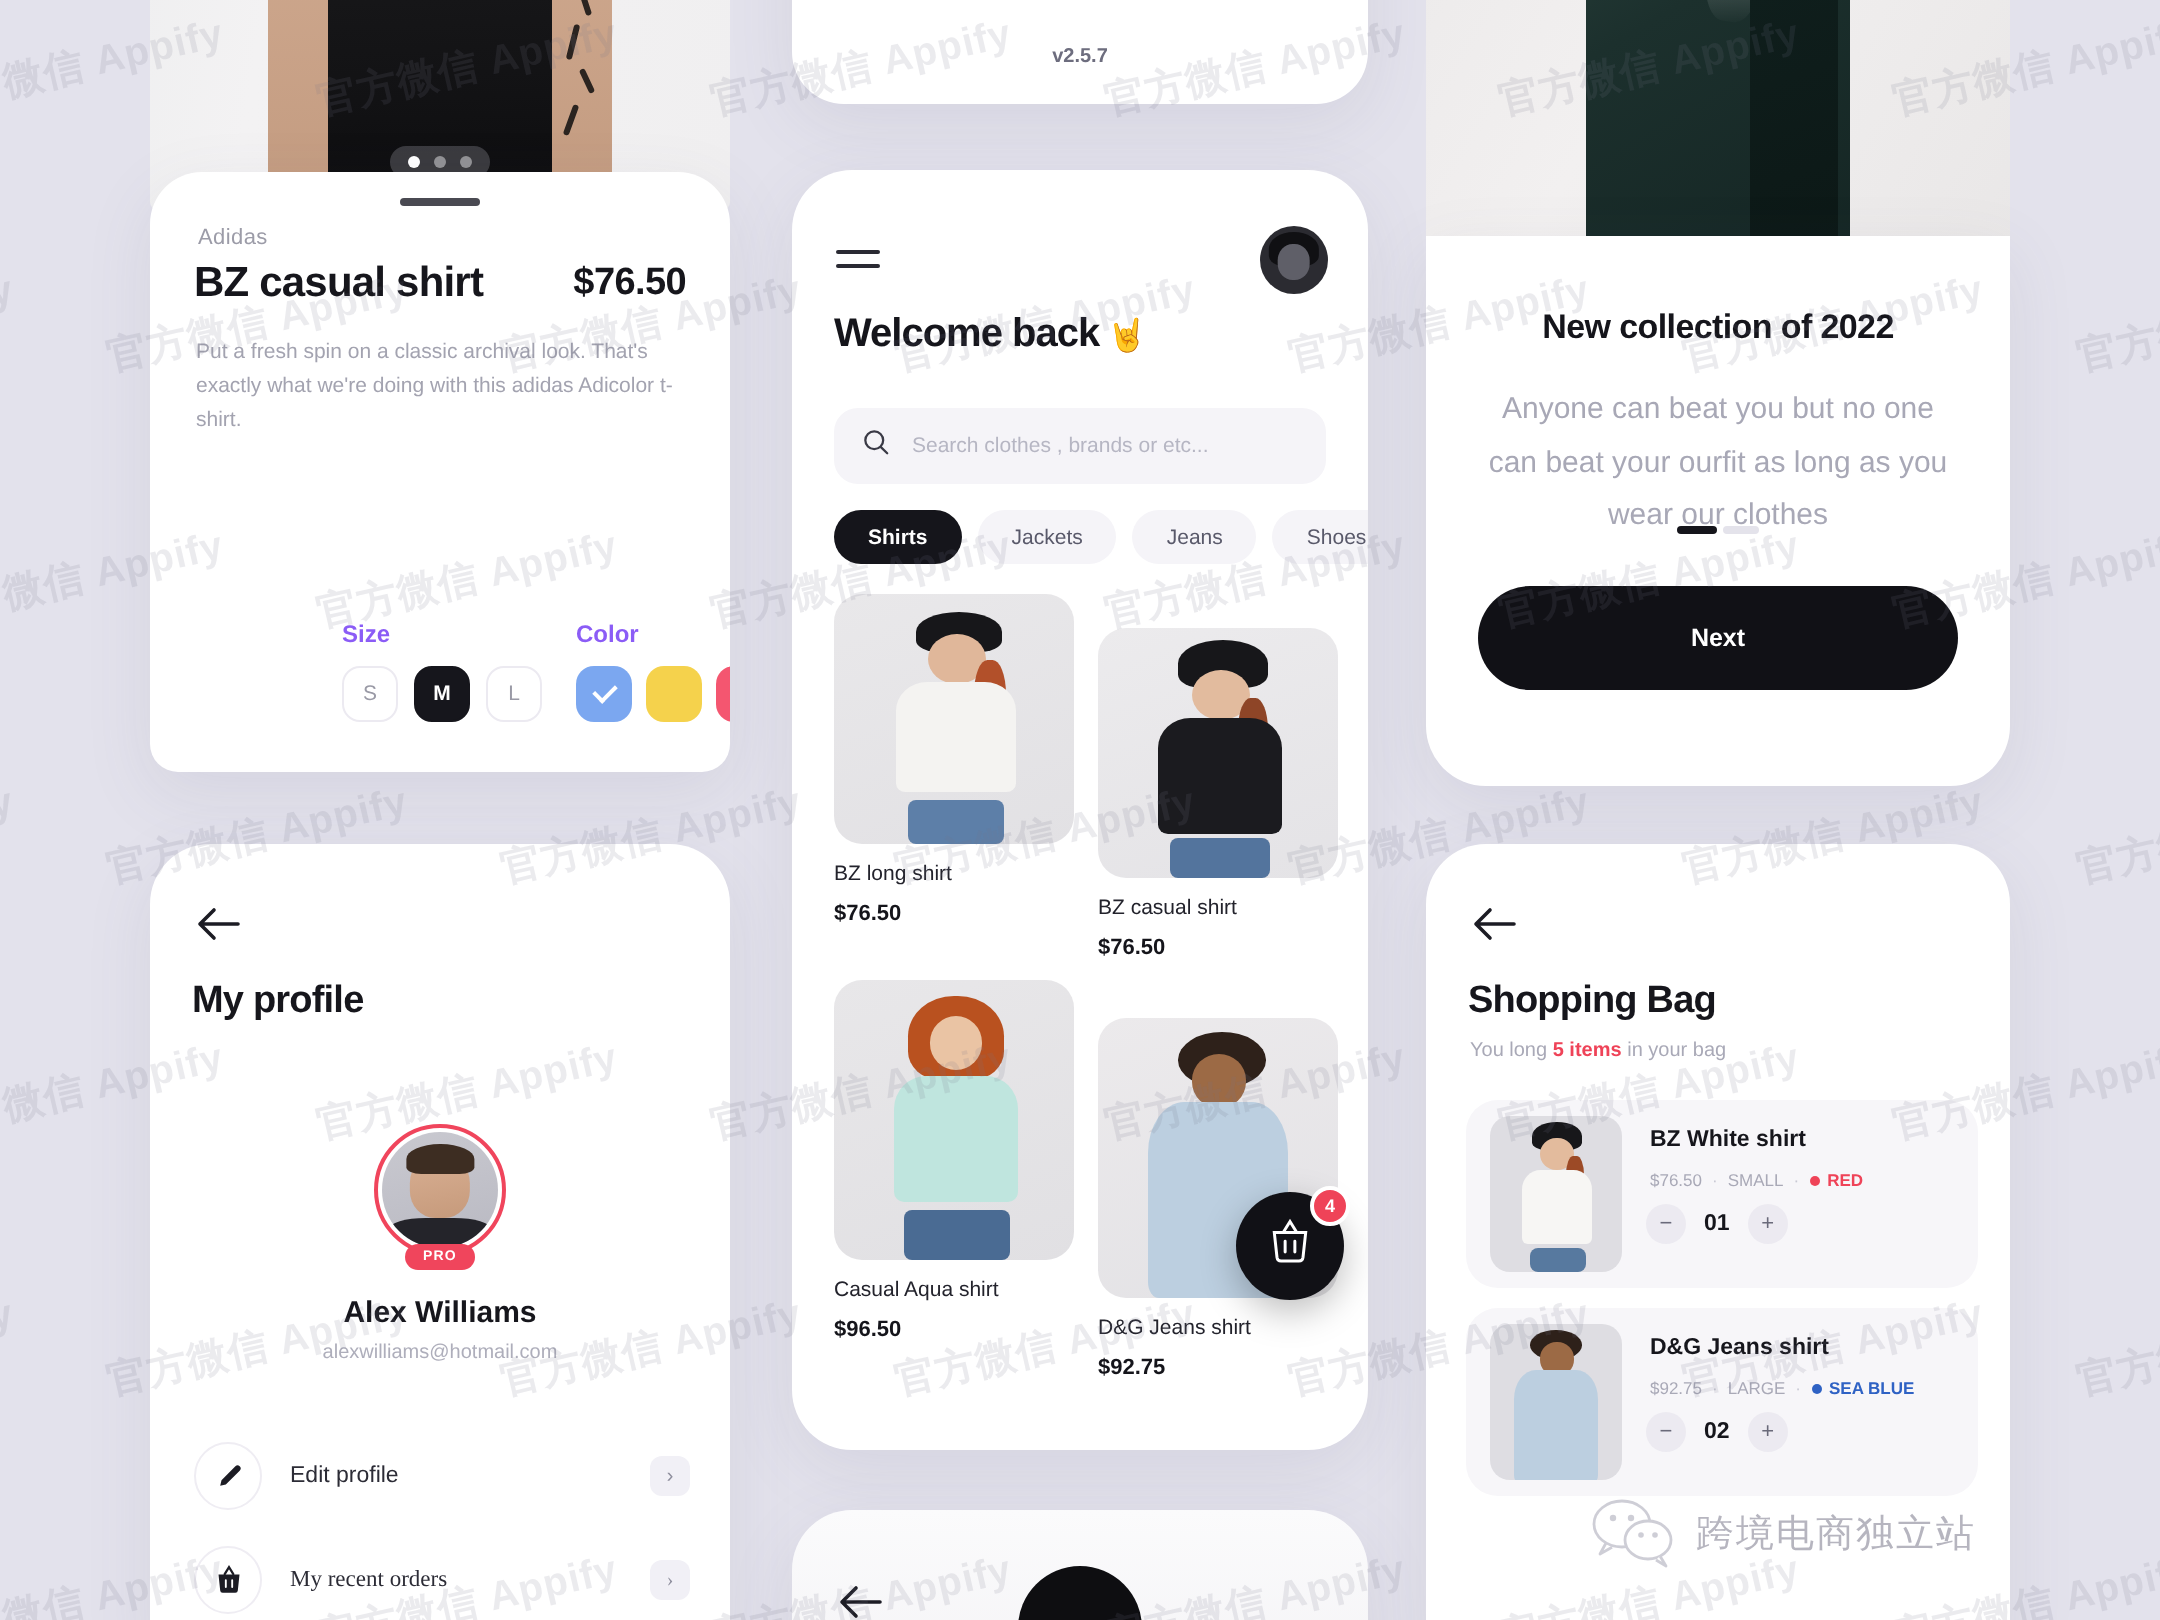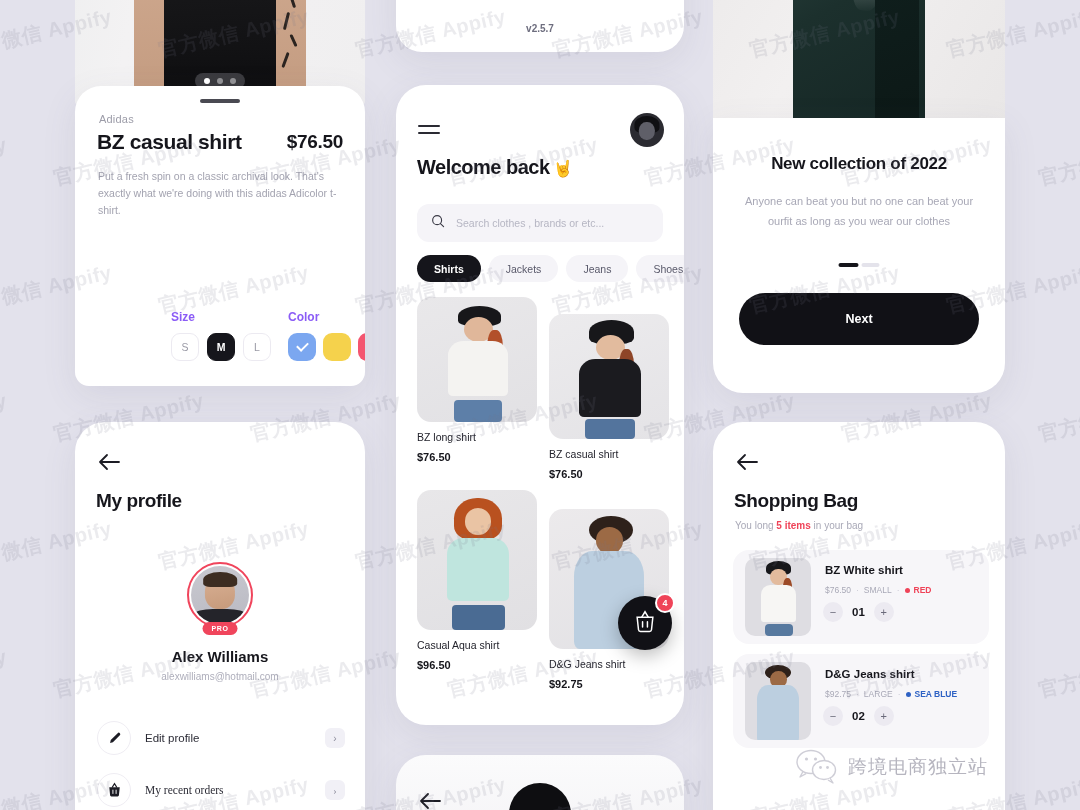--- a/index.html
+++ b/index.html
@@ -225,21 +225,21 @@
   }
   .coat-dark {
     position: absolute; right: 6px; bottom: 0; width: 44px; height: 180px;
     background: linear-gradient(160deg,#10201e,#0c1816); border-radius: 18px 6px 4px 4px;
   }
 
   #onboard-card { left: 713px; top: 118px; width: 292px; height: 275px; border-radius: 0 0 30px 30px; }
   .ob-title { position: absolute; left: 0; right: 0; top: 36px; text-align: center; font-size: 17px; font-weight: 700; color: #15151b; letter-spacing: -0.3px; }
   .ob-sub {
     position: absolute; left: 28px; right: 28px; top: 74px; text-align: center;
-    font-size: 11px; line-height: 1.78; color: #a8a8b6;
+    font-size: 15px; line-height: 1.78; color: #a8a8b6;
   }
   .ob-dots { position: absolute; left: 50%; transform: translateX(-50%); top: 145px; display: flex; gap: 3px; align-items: center; }
   .ob-dot { height: 4px; border-radius: 3px; background: #e4e3eb; width: 18px; }
   .ob-dot.active { background: #15151b; width: 20px; }
   .next-btn {
     position: absolute; left: 26px; right: 26px; top: 175px; height: 52px;
     background: #111116; border-radius: 26px; color: #fff;
     display: flex; align-items: center; justify-content: center;
     font-size: 12.5px; font-weight: 600;
   }

